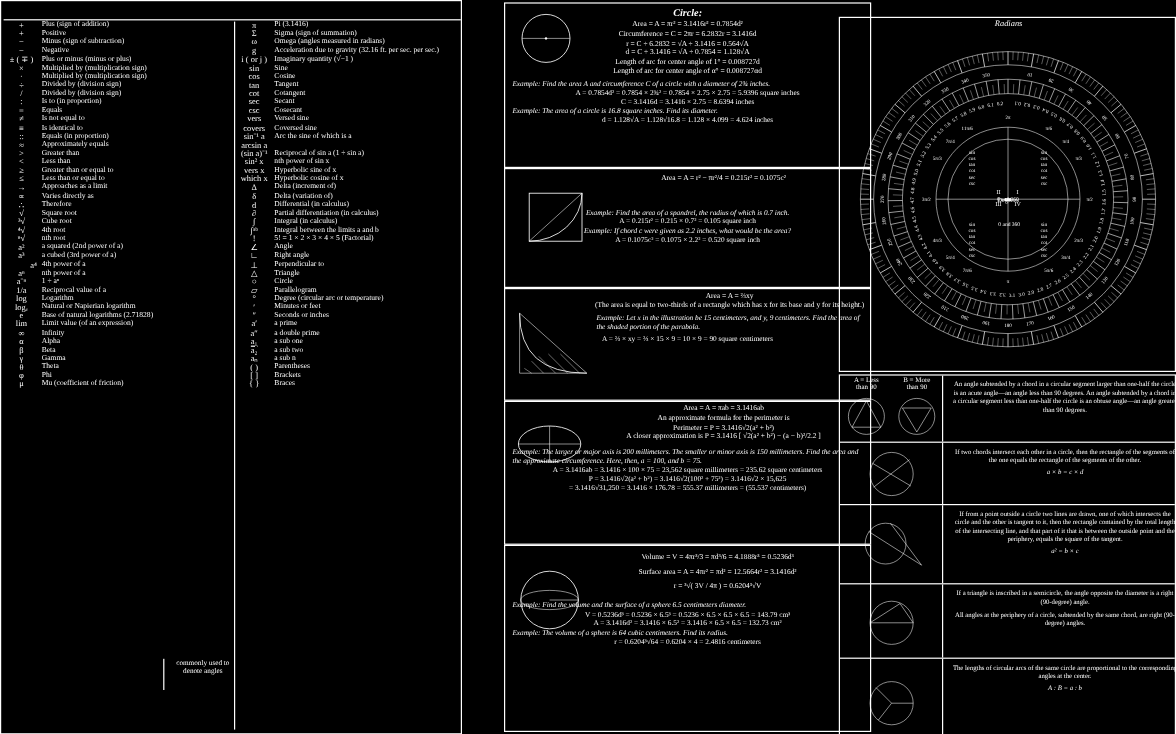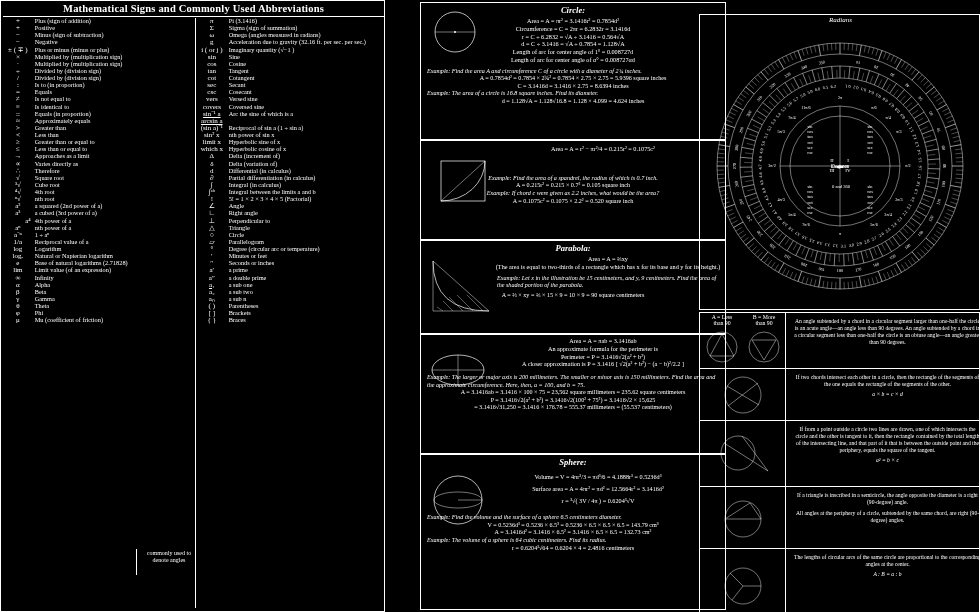--- a/index.html
+++ b/index.html
@@ -48,21 +48,20 @@
   .stroke{stroke:#fff;fill:none;stroke-width:.7;}
   .fillw{fill:#fff;}
   .thin{stroke:#fff;fill:none;stroke-width:.45;}
 </style>
 </head>
 <body>
 
 <div id="page">
 
   <div class="box" id="leftpanel">
-    <div id="lefttitle" class="title">Mathematical Signs and Commonly Used Abbreviations</div>
     <div id="leftrule"></div>
     <div class="vline"></div>
     <div class="tbl" id="tblA">
       <table>
           <tbody id="col1body">
             <tr>
               <td class="symcol" style="white-space: pre-line;">+</td>
               <td class="defcol">Plus (sign of addition)</td>
             </tr>
             <tr>
@@ -285,34 +284,34 @@
             </tr>
             <tr>
               <td class="symcol" style="white-space: pre-line;">vers</td>
               <td class="defcol">Versed sine</td>
             </tr>
             <tr>
               <td class="symcol" style="white-space: pre-line;">covers</td>
               <td class="defcol">Coversed sine</td>
             </tr>
             <tr>
-              <td class="symcol" style="white-space: pre-line; text-decoration: underline;">sin⁻¹ a
+              <td class="symcol" style="white-space: pre-line;">sin⁻¹ a
 arcsin a</td>
               <td class="defcol">Arc the sine of which is a</td>
             </tr>
             <tr>
               <td class="symcol" style="white-space: pre-line;">(sin a)⁻¹</td>
               <td class="defcol">Reciprocal of sin a (1 ÷ sin a)</td>
             </tr>
             <tr>
               <td class="symcol" style="white-space: pre-line;">sin² x</td>
               <td class="defcol">nth power of sin x</td>
             </tr>
             <tr>
-              <td class="symcol" style="white-space: pre-line;">limit x</td>
+              <td class="symcol" style="white-space: pre-line;">vers x</td>
               <td class="defcol">Hyperbolic sine of x</td>
             </tr>
             <tr>
               <td class="symcol" style="white-space: pre-line;">which x</td>
               <td class="defcol">Hyperbolic cosine of x</td>
             </tr>
             <tr>
               <td class="symcol" style="white-space: pre-line;">Δ</td>
               <td class="defcol">Delta (increment of)</td>
             </tr>
@@ -455,21 +454,20 @@
         <div class="ctr">A = 0.1075c² = 0.1075 × 2.2² = 0.520 square inch</div>
       </div>
       <svg class="fig" style="left:14px;top:14px;" width="64" height="52">
         <rect x="6" y="6" width="44" height="40" class="stroke"></rect>
         <path d="M6 46 A44 40 0 0 0 50 6" class="stroke"></path>
         <line x1="6" y1="46" x2="50" y2="6" class="thin"></line>
       </svg>
     </div>
 
     <div class="cell" style="top:238px;height:94px;">
-      <div class="cellhead">Parabola:</div>
       <div class="ctext" style="margin-top:2px;margin-left:70px;">
         <div>Area = A = ⅔xy</div>
         <div>(The area is equal to two-thirds of a rectangle which has x for its base and y for its height.)</div>
       </div>
       <div class="etext" style="margin-top:4px;margin-left:70px;">
         <div class="ital">Example: Let x in the illustration be 15 centimeters, and y, 9 centimeters. Find the area of the shaded portion of the parabola.</div>
       </div>
       <div class="etext ctr" style="margin-top:2px;">
         <div>A = ⅔ × xy = ⅔ × 15 × 9 = 10 × 9 = 90 square centimeters</div>
       </div>
@@ -503,21 +501,20 @@
         <div class="ctr">= 3.1416√31,250 = 3.1416 × 176.78 = 555.37 millimeters = (55.537 centimeters)</div>
       </div>
       <svg class="fig" style="left:8px;top:14px;" width="58" height="42">
         <ellipse cx="29" cy="21" rx="26" ry="15" class="stroke"></ellipse>
         <line x1="3" y1="21" x2="55" y2="21" class="thin"></line>
         <line x1="29" y1="6" x2="29" y2="36" class="thin"></line>
       </svg>
     </div>
 
     <div class="cell" style="top:452px;height:156px;">
-      <div class="cellhead">Sphere:</div>
       <div class="ctext" style="margin-top:6px;margin-left:50px;">
         <div>Volume = V = 4πr³/3 = πd³/6 = 4.1888r³ = 0.5236d³</div>
         <div style="margin-top:4px;">Surface area = A = 4πr² = πd² = 12.5664r² = 3.1416d²</div>
         <div style="margin-top:4px;">r = ³√( 3V / 4π ) = 0.6204³√V</div>
       </div>
       <div class="etext" style="margin-top:10px;">
         <div class="ital">Example: Find the volume and the surface of a sphere 6.5 centimeters diameter.</div>
         <div class="ctr">V = 0.5236d³ = 0.5236 × 6.5³ = 0.5236 × 6.5 × 6.5 × 6.5 = 143.79 cm³</div>
         <div class="ctr">A = 3.1416d² = 3.1416 × 6.5² = 3.1416 × 6.5 × 6.5 = 132.73 cm²</div>
         <div class="ital">Example: The volume of a sphere is 64 cubic centimeters. Find its radius.</div>

